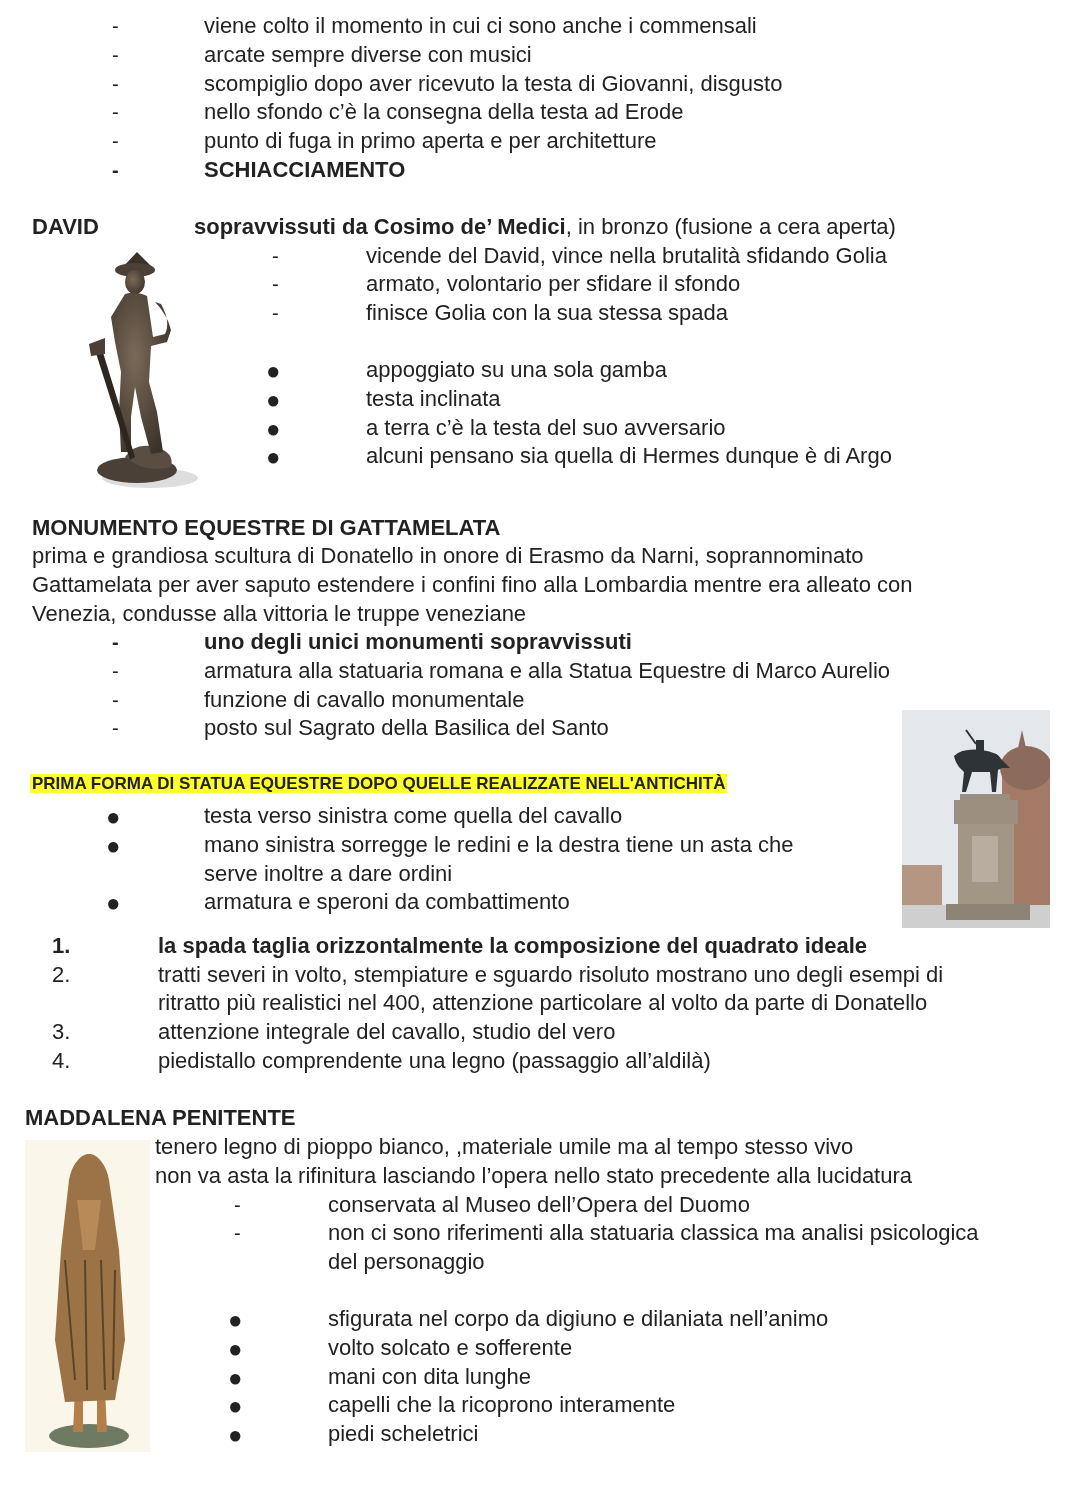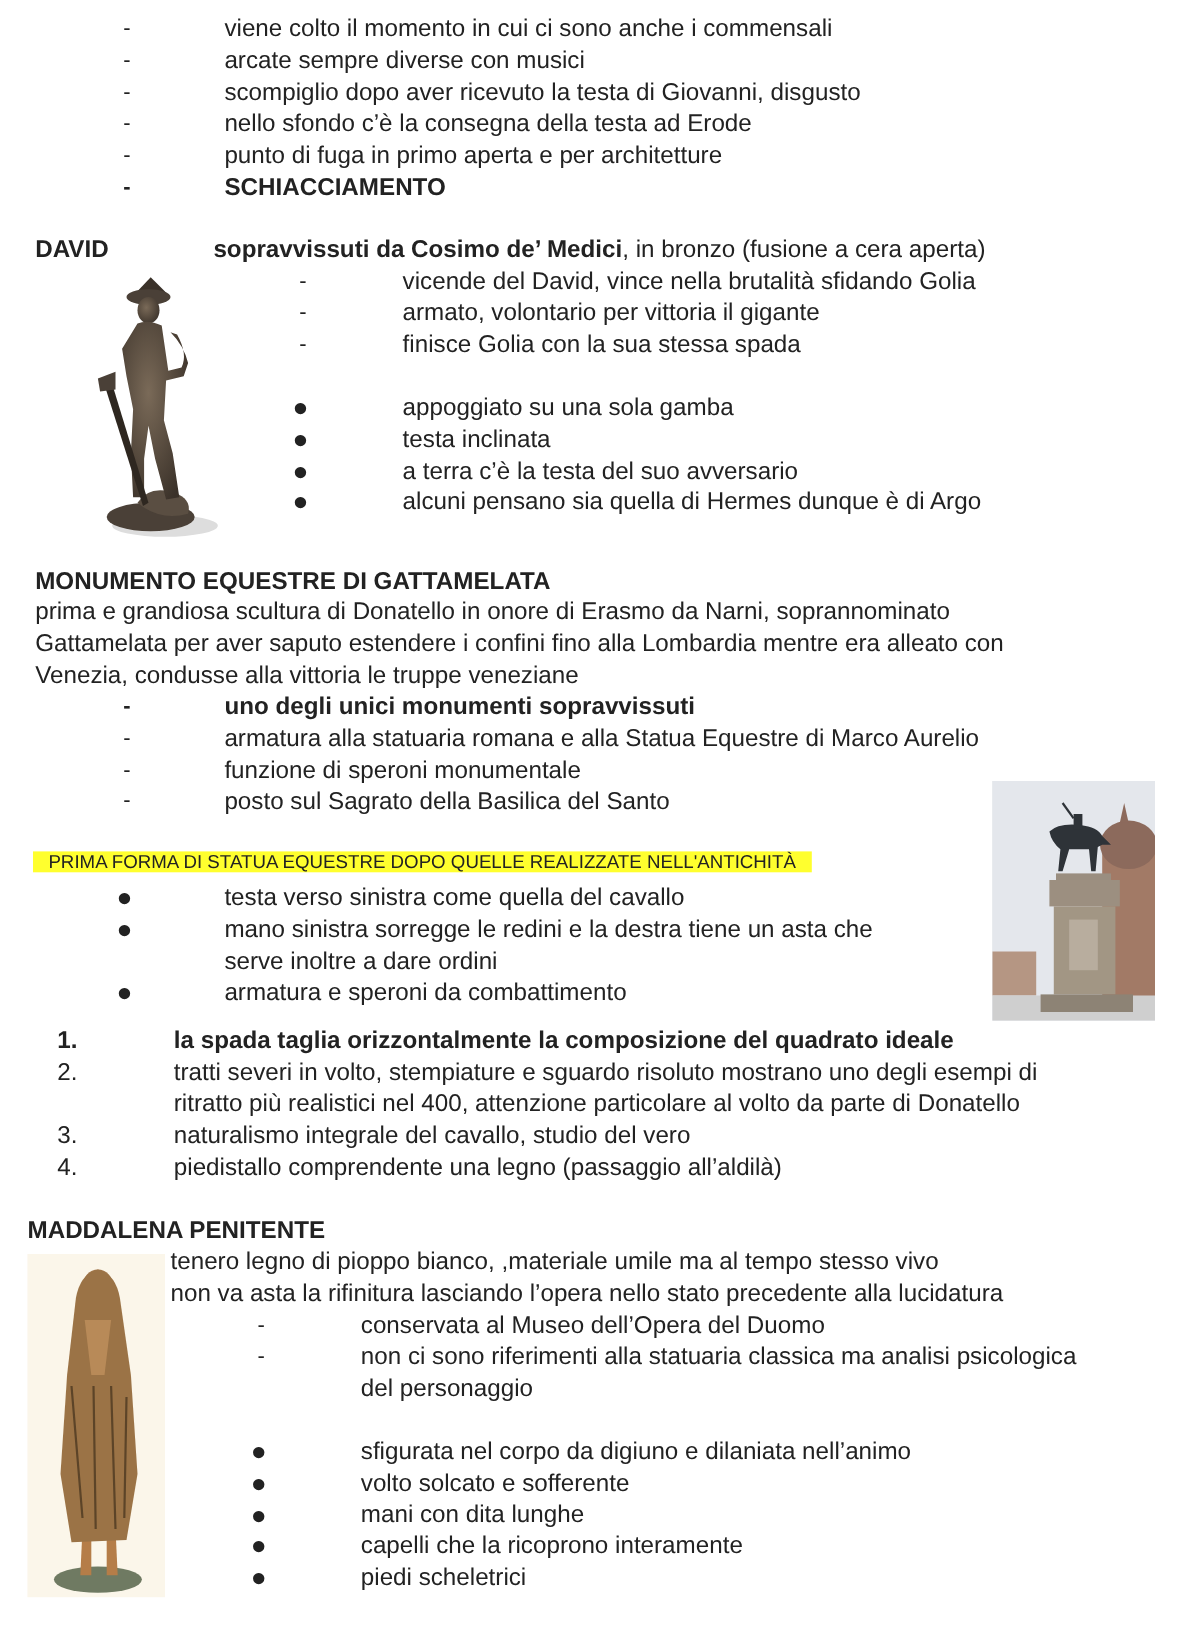--- a/index.html
+++ b/index.html
@@ -4,21 +4,21 @@
 <style>
   html, body { margin: 0; padding: 0; background: #ffffff; }
   body {
     width: 1080px; height: 1485px; position: relative; overflow: hidden;
     font-family: "Liberation Sans", sans-serif; color: #222; font-size: 22px;
   }
   .line { position: absolute; white-space: nowrap; line-height: 28px; height: 28px; }
   .mark { position: absolute; line-height: 28px; height: 28px; }
   .b { font-weight: bold; }
   .u { text-decoration-thickness: 3px; text-underline-offset: 3px; text-decoration-color: #111; }
-  .hl { background: #ffff2e; font-weight: normal; font-size: 17px; padding: 0 14px; }
+  .hl { background: #ffff2e; font-weight: bold; font-size: 17px; padding: 0 2px; }
   .dash { font-size: 20px; }
   .dot { font-size: 24px; }
   .img { position: absolute; overflow: hidden; }
   .david-img { left: 75px; top: 242px; width: 130px; height: 250px; background: #fff; }
   .gatta-img { left: 902px; top: 710px; width: 148px; height: 218px; background: #e9ebee; }
   .madd-img  { left: 25px;  top: 1140px; width: 125px; height: 312px; background: #fbf6ea; }
 </style>
 </head>
 <body>
 
@@ -54,21 +54,21 @@
     <ellipse cx="60" cy="40" rx="10" ry="12" fill="url(#bz)"></ellipse>
     <path d="M50 52 Q60 48 72 54 L78 95 L90 92 Q96 80 86 62 L80 60 Q92 72 96 88 L92 100 L76 104 L74 140 L82 170 L88 210 L76 212 L66 175 L60 145 L56 175 L56 210 L46 210 L44 170 L46 130 L40 100 L36 75 Z" fill="url(#bz)"></path>
     <path d="M20 108 L26 104 L60 215 L55 218 Z" fill="#2e2720"></path>
     <path d="M14 102 L30 96 L30 112 L16 114 Z" fill="#4a4037"></path>
   </svg>
 </div>
 
 <span class="mark dash" style="left:272px;top:242px">-</span>
 <div class="line" style="left:366px;top:242px"><span>vicende del David, </span><span class="u">vince nella brutalità sfidando Golia</span></div>
 <span class="mark dash" style="left:272px;top:270px">-</span>
-<div class="line" style="left:366px;top:270px">armato, volontario per vittoria il gigante</div>
+<div class="line" style="left:366px;top:270px">armato, volontario per sfidare il sfondo</div>
 <span class="mark dash" style="left:272px;top:299px">-</span>
 <div class="line" style="left:366px;top:299px">finisce Golia con la sua stessa spada</div>
 
 <span class="mark dot" style="left:266px;top:357px">●</span>
 <div class="line" style="left:366px;top:356px">appoggiato su una sola gamba</div>
 <span class="mark dot" style="left:266px;top:386px">●</span>
 <div class="line" style="left:366px;top:385px">testa inclinata</div>
 <span class="mark dot" style="left:266px;top:415px">●</span>
 <div class="line" style="left:366px;top:414px">a terra c’è la testa del suo avversario</div>
 <span class="mark dot" style="left:266px;top:443px">●</span>
@@ -77,21 +77,21 @@
 <div class="line b" style="left:32px;top:514px">MONUMENTO EQUESTRE DI GATTAMELATA</div>
 <div class="line" style="left:32px;top:542px"><span class="u">prima e grandiosa scultura di Donatello in onore di Erasmo da Narni</span><span>, soprannominato</span></div>
 <div class="line" style="left:32px;top:571px">Gattamelata per aver saputo estendere i confini fino alla Lombardia mentre era alleato con</div>
 <div class="line" style="left:32px;top:600px">Venezia, condusse alla vittoria le truppe veneziane</div>
 
 <span class="mark dash b" style="left:112px;top:628px">-</span>
 <div class="line b" style="left:204px;top:628px">uno degli unici monumenti sopravvissuti</div>
 <span class="mark dash" style="left:112px;top:657px">-</span>
 <div class="line" style="left:204px;top:657px"><span>armatura alla </span><span class="u">statuaria romana</span><span> e alla </span><span class="u">Statua Equestre di Marco Aurelio</span></div>
 <span class="mark dash" style="left:112px;top:686px">-</span>
-<div class="line" style="left:204px;top:686px"><span>funzione di </span><span class="u">speroni monumentale</span></div>
+<div class="line" style="left:204px;top:686px"><span>funzione di </span><span class="u">cavallo monumentale</span></div>
 <span class="mark dash" style="left:112px;top:714px">-</span>
 <div class="line" style="left:204px;top:714px"><span>posto sul </span><span class="u">Sagrato della Basilica del Santo</span></div>
 
 <div class="img gatta-img">
   <svg width="148" height="218" viewBox="0 0 148 218">
     <rect width="148" height="218" fill="#e4e7ec"></rect>
     <rect x="100" y="50" width="48" height="160" fill="#a27a66"></rect>
     <ellipse cx="124" cy="58" rx="26" ry="22" fill="#8c6a5c"></ellipse>
     <path d="M120 20 L124 38 L116 38Z" fill="#8c6a5c"></path>
     <rect x="0" y="155" width="40" height="40" fill="#b59683"></rect>
@@ -116,21 +116,21 @@
 <div class="line" style="left:204px;top:860px">serve inoltre a dare ordini</div>
 <span class="mark dot" style="left:106px;top:889px">●</span>
 <div class="line" style="left:204px;top:888px">armatura e speroni da combattimento</div>
 
 <div class="line b" style="left:52px;top:932px">1.</div>
 <div class="line b" style="left:158px;top:932px">la spada taglia orizzontalmente la composizione del quadrato ideale</div>
 <div class="line" style="left:52px;top:961px">2.</div>
 <div class="line" style="left:158px;top:961px">tratti severi in volto, stempiature e sguardo risoluto mostrano uno degli esempi di</div>
 <div class="line" style="left:158px;top:989px"><span>ritratto più realistici nel 400, </span><span class="u">attenzione particolare al volto </span><span>da parte di Donatello</span></div>
 <div class="line" style="left:52px;top:1018px">3.</div>
-<div class="line" style="left:158px;top:1018px"><span class="u">naturalismo integrale del cavallo</span><span>, studio del vero</span></div>
+<div class="line" style="left:158px;top:1018px"><span class="u">attenzione integrale del cavallo</span><span>, studio del vero</span></div>
 <div class="line" style="left:52px;top:1047px">4.</div>
 <div class="line" style="left:158px;top:1047px">piedistallo comprendente una legno (passaggio all’aldilà)</div>
 
 <div class="line b" style="left:25px;top:1104px">MADDALENA PENITENTE</div>
 
 <div class="img madd-img">
   <svg width="125" height="312" viewBox="0 0 125 312">
     <rect width="125" height="312" fill="#fbf6ea"></rect>
     <ellipse cx="64" cy="296" rx="40" ry="12" fill="#6f7a62"></ellipse>
     <path d="M50 250 L48 292 L58 292 L58 250Z" fill="#b57d48"></path>

